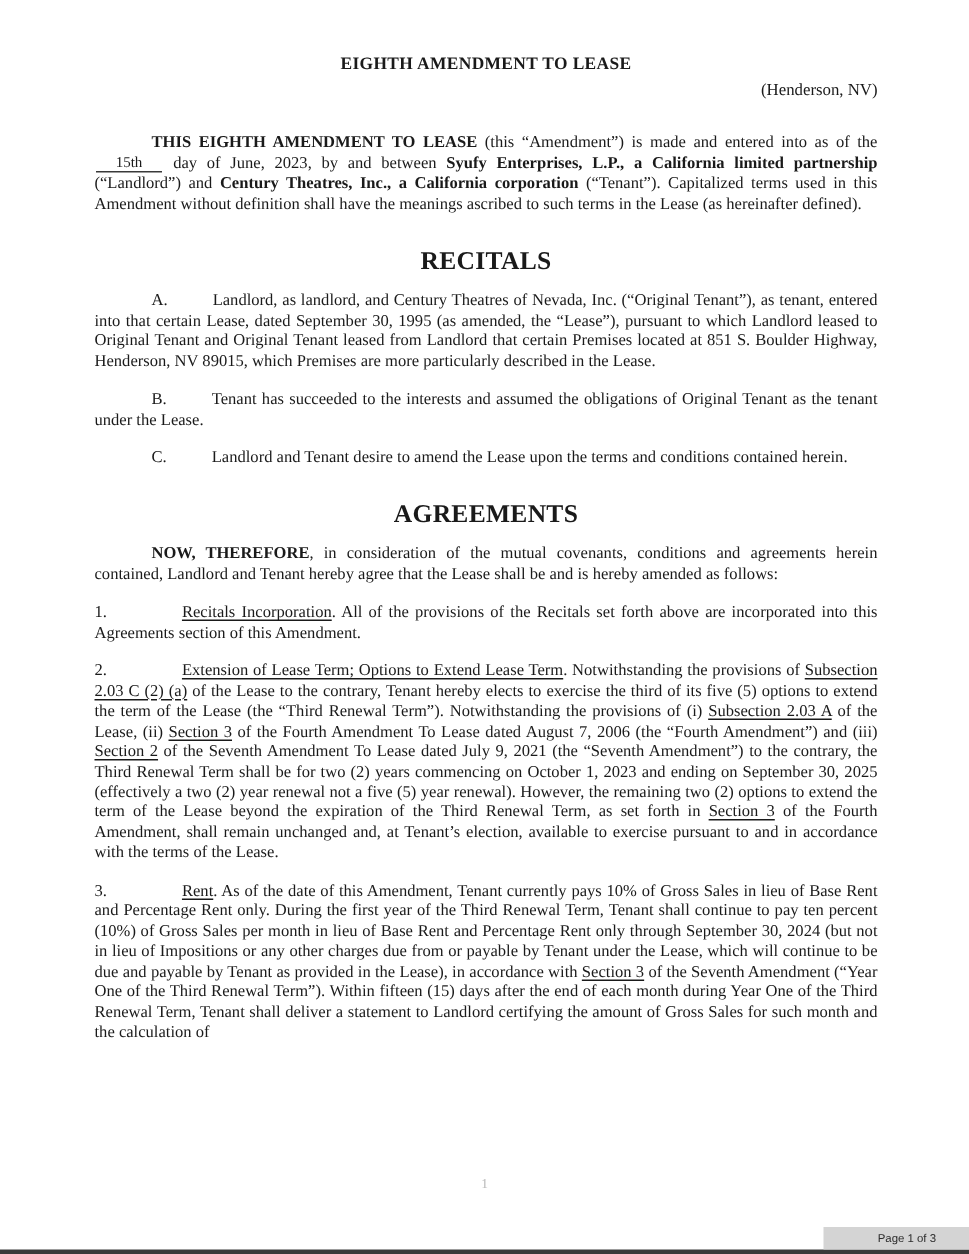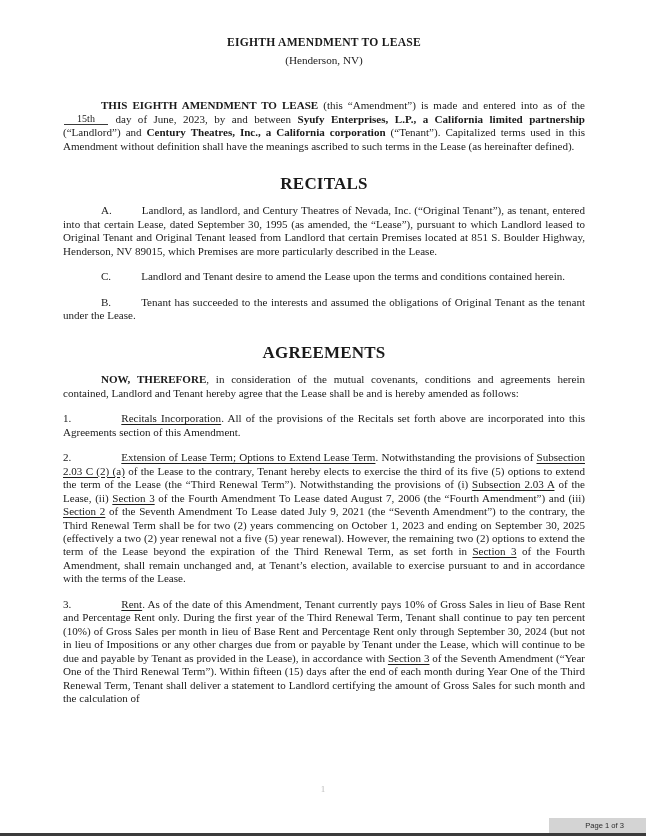--- a/index.html
+++ b/index.html
@@ -35,23 +35,23 @@
 
   .doc-title {
     text-align: center;
     font-weight: bold;
     font-size: 11.6px;
     letter-spacing: 0.25px;
     margin: 0 0 3px 0;
     line-height: 1.25;
   }
   .doc-subtitle {
-    text-align: center;
+    text-align: right;
     font-size: 11.2px;
-    margin: 0 0 32px 0;
+    margin: 0 0 22px 0;
     line-height: 1.25;
   }
 
   .section-heading {
     text-align: center;
     font-weight: bold;
     font-size: 17px;
     letter-spacing: 0.2px;
     margin: 0;
     padding: 9px 0 10px 0;
@@ -149,23 +149,23 @@
 
     <h1 class="doc-title">EIGHTH AMENDMENT TO LEASE</h1>
     <div class="doc-subtitle">(Henderson, NV)</div>
 
     <p class="para"><span class="indent"></span><b>THIS EIGHTH AMENDMENT TO LEASE</b><span> (this “Amendment”) is made and entered into as of the </span><span class="fill-blank">15th</span><span> day of June, 2023, by and between </span><b>Syufy Enterprises, L.P., a California limited partnership</b><span> (“Landlord”) and </span><b>Century Theatres, Inc., a California corporation</b><span> (“Tenant”).  Capitalized terms used in this Amendment without definition shall have the meanings ascribed to such terms in the Lease (as hereinafter defined).</span></p>
 
     <h2 class="section-heading">RECITALS</h2>
 
     <p class="para"><span class="indent"></span><span>A.</span><span class="indent-sm"></span><span>Landlord, as landlord, and Century Theatres of Nevada, Inc. (“Original Tenant”), as tenant, entered into that certain Lease, dated September 30, 1995 (as amended, the “Lease”), pursuant to which Landlord leased to Original Tenant and Original Tenant leased from Landlord that certain Premises located at 851 S. Boulder Highway, Henderson, NV  89015, which Premises are more particularly described in the Lease.</span></p>
 
+    <p class="para"><span class="indent"></span><span>B.</span><span class="indent-sm"></span><span>Tenant has succeeded to the interests and assumed the obligations of Original Tenant as the tenant under the Lease.</span></p>
+
     <p class="para"><span class="indent"></span><span>C.</span><span class="indent-sm"></span><span>Landlord and Tenant desire to amend the Lease upon the terms and conditions contained herein.</span></p>
-
-    <p class="para"><span class="indent"></span><span>B.</span><span class="indent-sm"></span><span>Tenant has succeeded to the interests and assumed the obligations of Original Tenant as the tenant under the Lease.</span></p>
 
     <h2 class="section-heading">AGREEMENTS</h2>
 
     <p class="para"><span class="indent"></span><b>NOW, THEREFORE</b><span>, in consideration of the mutual covenants, conditions and agreements herein contained, Landlord and Tenant hereby agree that the Lease shall be and is hereby amended as follows:</span></p>
 
     <p class="para"><span>1.</span><span class="indent-num"></span><u>Recitals Incorporation</u><span>.  All of the provisions of the Recitals set forth above are incorporated into this Agreements section of this Amendment.</span></p>
 
     <p class="para"><span>2.</span><span class="indent-num"></span><u>Extension of Lease Term; Options to Extend Lease Term</u><span>.  Notwithstanding the provisions of </span><u>Subsection 2.03 C (2) (a)</u><span> of the Lease to the contrary, Tenant hereby elects to exercise the third of its five (5) options to extend the term of the Lease (the “Third Renewal Term”). Notwithstanding the provisions of (i) </span><u>Subsection 2.03 A</u><span> of the Lease, (ii) </span><u>Section 3</u><span> of the Fourth Amendment To Lease dated August 7, 2006 (the “Fourth Amendment”) and (iii) </span><u>Section 2</u><span> of the Seventh Amendment To Lease dated July 9, 2021 (the “Seventh Amendment”) to the contrary, the Third Renewal Term shall be for two (2) years commencing on October 1, 2023 and ending on September 30, 2025 (effectively a two (2) year renewal not a five (5) year renewal).  However, the remaining two (2) options to extend the term of the Lease beyond the expiration of the Third Renewal Term, as set forth in </span><u>Section 3</u><span> of the Fourth Amendment, shall remain unchanged and, at Tenant’s election, available to exercise pursuant to and in accordance with the terms of the Lease.</span></p>
 
     <p class="para"><span>3.</span><span class="indent-num"></span><u>Rent</u><span>.  As of the date of this Amendment, Tenant currently pays 10% of Gross Sales in lieu of Base Rent and Percentage Rent only. During the first year of the Third Renewal Term, Tenant shall continue to pay ten percent (10%) of Gross Sales per month in lieu of Base Rent and Percentage Rent only through September 30, 2024 (but not in lieu of Impositions or any other charges due from or payable by Tenant under the Lease, which will continue to be due and payable by Tenant as provided in the Lease), in accordance with </span><u>Section 3</u><span> of the Seventh Amendment (“Year One of the Third Renewal Term”). Within fifteen (15) days after the end of each month during Year One of the Third Renewal Term, Tenant shall deliver a statement to Landlord certifying the amount of Gross Sales for such month and the calculation of</span></p>

